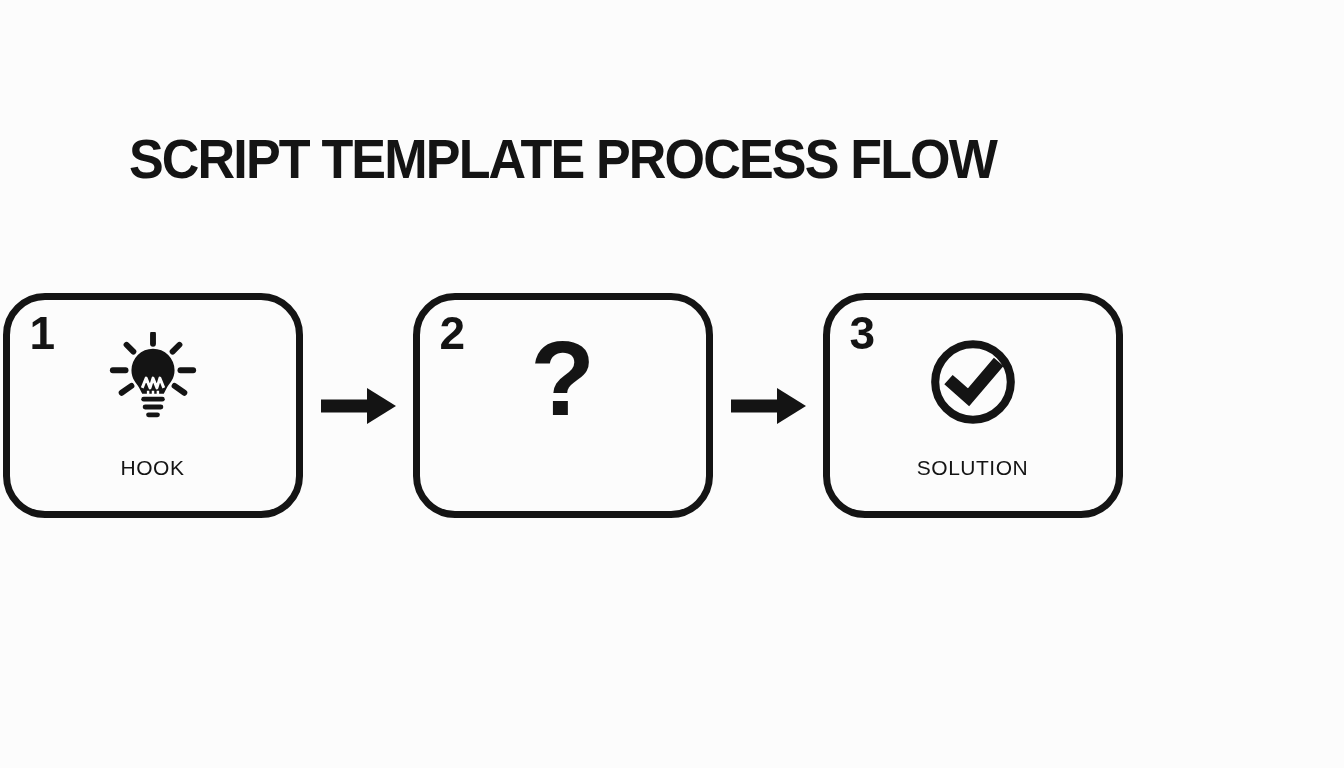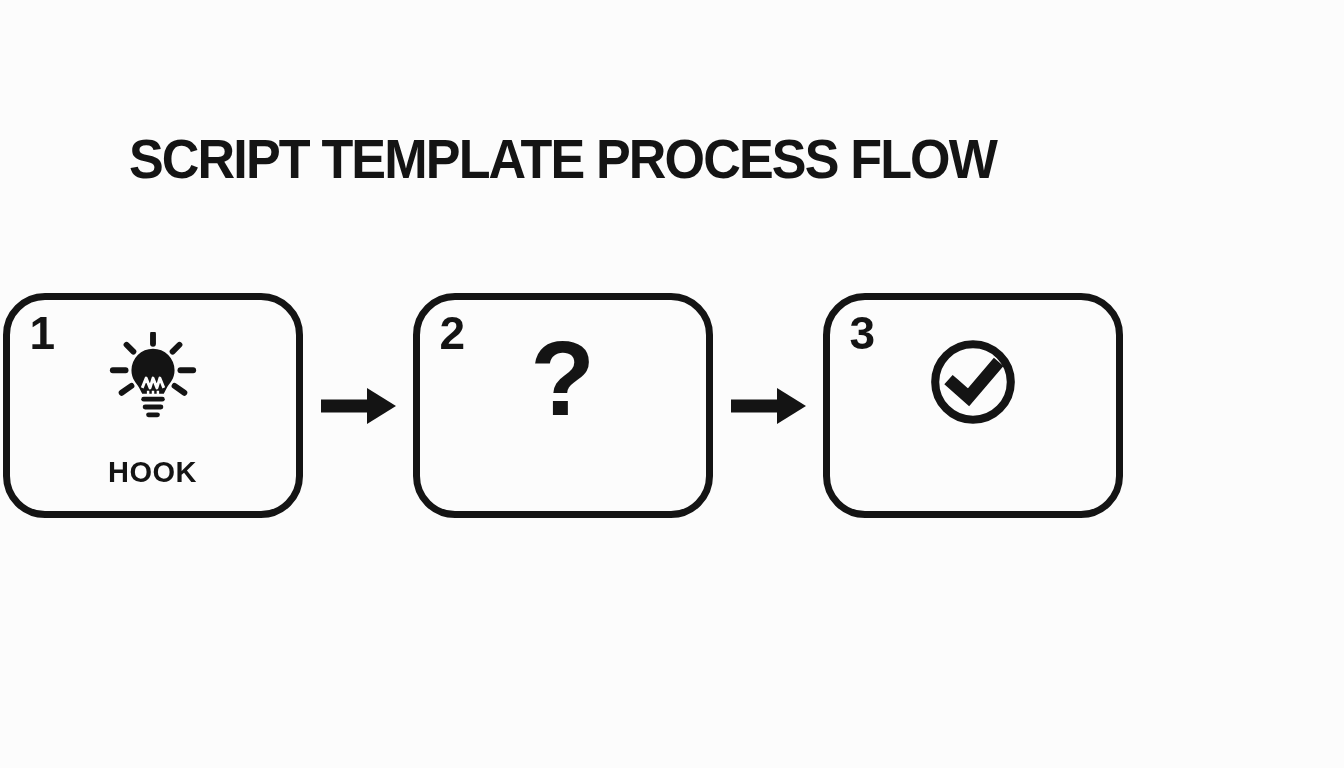--- a/index.html
+++ b/index.html
@@ -67,22 +67,22 @@
   }
   .question-glyph {
     font-size: 106px;
     font-weight: bold;
     line-height: 1;
     color: var(--ink);
     transform: translateY(-4px);
   }
   .step-label {
     margin-top: 16px;
-    font-size: 29px;
-    font-weight: bold;
+    font-size: 21px;
+    font-weight: normal;
     letter-spacing: 0.5px;
     color: var(--ink);
     text-align: center;
   }
   .arrow {
     margin: 0 17px;
     display: flex;
     align-items: center;
   }
   svg { display: block; }
@@ -149,16 +149,17 @@
     </div>
 
     <div class="step-box">
       <span class="step-number">3</span>
       <div class="icon-wrap">
         <svg width="90" height="90" viewBox="0 0 100 100" aria-hidden="true">
           <circle cx="50" cy="50" r="42" fill="none" stroke="#141414" stroke-width="9"></circle>
           <path d="M28 52 L45 67 L74 33" fill="none" stroke="#141414" stroke-width="14" stroke-linecap="square" stroke-linejoin="miter"></path>
         </svg>
       </div>
+      <div class="step-label">SOLUTION</div>
     </div>
 
   </div>
 </div>
 
 </body></html>

